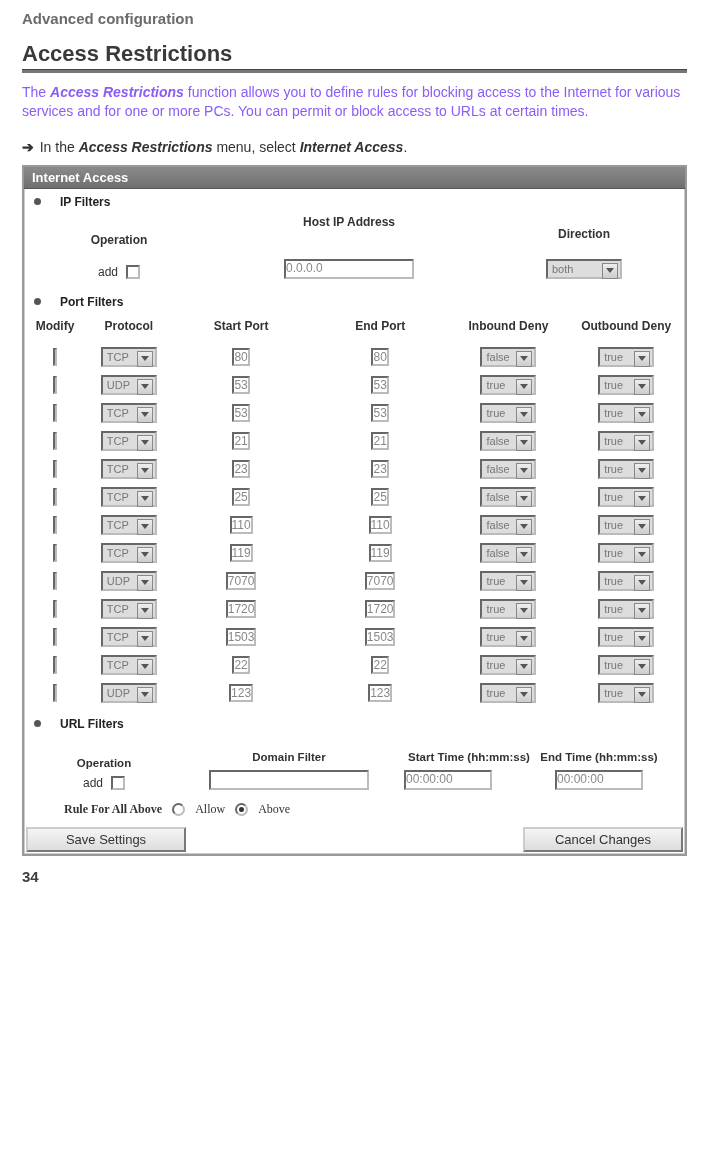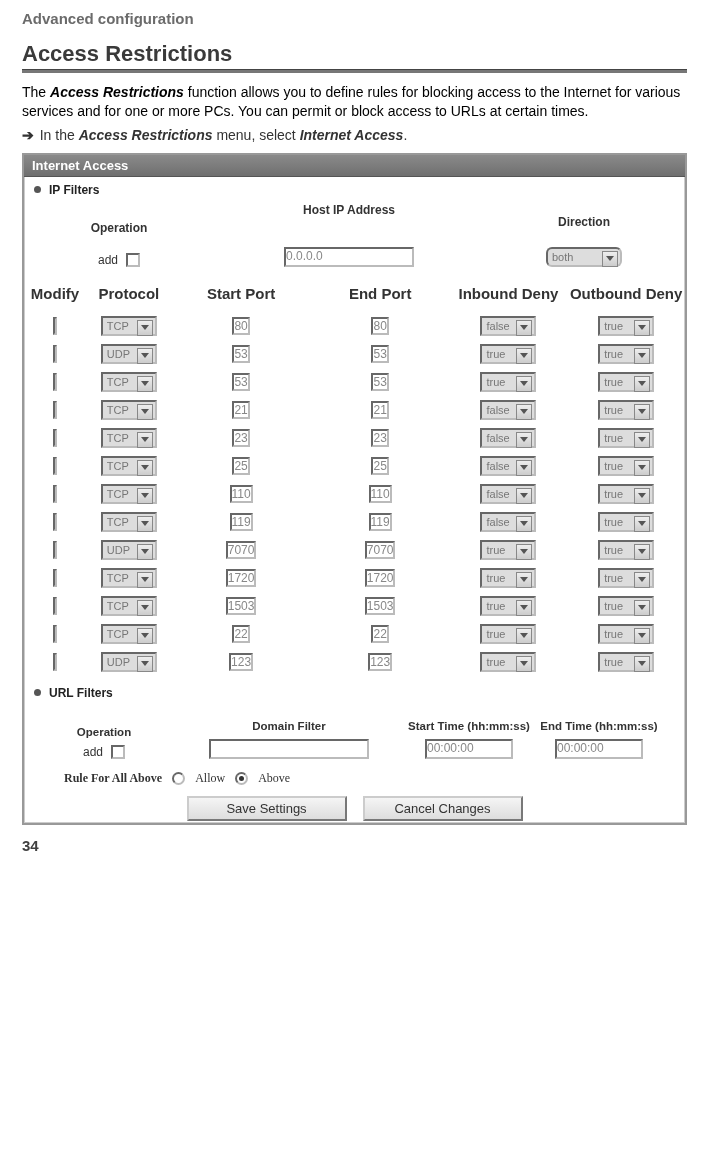--- a/index.html
+++ b/index.html
@@ -27,23 +27,23 @@
     margin-bottom: 2px;
   }
   .divider {
     height: 4px;
     background: #777;
     border-top: 1px solid #444;
     margin-bottom: 10px;
   }
   .body-text {
     font-size: 14px;
-    color: #000000;
+    color: #8b5cf6;
     line-height: 1.35;
-    margin-bottom: 6px;
+    margin-bottom: 18px;
   }
   .body-text b { font-weight: bold; font-style: italic; }
   .step {
     font-size: 14px;
     margin-bottom: 10px;
     display: flex;
   }
   .step .arrow {
     font-size: 14px;
     margin-right: 6px;
@@ -68,21 +68,21 @@
   }
   .subsection {
     padding: 6px 10px 2px 10px;
   }
   .subsection-label {
     font-weight: bold;
     font-size: 12px;
     color: #222;
     display: flex;
     align-items: center;
-    gap: 8px;
+    gap: 19px;
     font-family: Verdana, Arial, sans-serif;
   }
   .bullet {
     width: 7px;
     height: 7px;
     border-radius: 50%;
     background: #555;
     display: inline-block;
   }
   .ip-row {
@@ -115,21 +115,21 @@
   }
   .tinput.sm { width: 88px; }
   .tinput.med { width: 160px; }
   .tsel {
     height: 20px; border: 2px inset #bbb; background: #ddd;
     color: #777; font-size: 11px; padding: 0 14px 0 4px;
     position: relative; display: inline-flex; align-items: center;
     font-family: Verdana, Arial, sans-serif;
     min-width: 56px;
   }
-  .tsel.wide { min-width: 76px; border-radius: 6px; }
+  .tsel.wide { min-width: 76px; }
   .tsel::after {
     content: "";
     position: absolute;
     right: 2px; top: 2px;
     width: 14px; height: 14px;
     background: linear-gradient(#eee,#ccc);
     border: 1px solid #888;
   }
   .tsel::before {
     content: "";
@@ -144,55 +144,55 @@
   table.port-table {
     width: 100%;
     border-collapse: collapse;
     font-family: Verdana, Arial, sans-serif;
     font-size: 12px;
   }
   table.port-table th {
     font-weight: bold;
     text-align: center;
     padding: 8px 2px 10px 2px;
-    font-size: 15px;
+    font-size: 12px;
   }
   table.port-table td {
     text-align: center;
     padding: 4px 2px;
   }
   .url-row {
     display: flex;
     align-items: flex-end;
     padding: 4px 10px 8px 10px;
     font-family: Verdana, Arial, sans-serif;
     font-size: 12px;
     gap: 0;
   }
   .url-col-1 { width: 140px; display:flex; flex-direction:column; align-items:center; }
   .url-col-2 { width: 230px; display:flex; flex-direction:column; align-items:center; }
-  .url-col-3 { width: 130px; display:flex; flex-direction:column; align-items:center; }
+  .url-col-3 { width: 130px; display:flex; flex-direction:column; }
   .url-col-4 { width: 130px; display:flex; flex-direction:column; align-items:center; }
   .col-head-2line { font-weight:bold; font-size:11.5px; text-align:center; margin-bottom:6px; line-height:1.2; }
   .rule-row {
     display: flex; align-items: center; gap: 10px;
     padding: 4px 10px 10px 40px;
     font-family: Liberation Serif, serif;
     font-size: 12px;
   }
   .radio {
     width: 13px; height: 13px; border-radius: 50%;
     border: 2px inset #bbb; background: #fff;
     display: inline-flex; align-items:center; justify-content:center;
   }
   .radio.checked::after {
     content:""; width:5px; height:5px; border-radius:50%; background:#333;
   }
   .btn-row {
-    display: flex; justify-content: center; gap: 16px;
+    display: flex; justify-content: space-between; gap: 16px;
     padding: 0 2px 2px 2px;
   }
   .btn {
     border: 2px outset #ccc;
     background: linear-gradient(#f5f5f5,#ddd);
     font-family: Verdana, Arial, sans-serif;
     font-size: 13px;
     padding: 3px 22px;
     color: #333;
     min-width: 160px;
@@ -245,20 +245,26 @@
       <div class="ip-col ip-col-2">
         <div class="col-head">Host IP Address</div>
         <span class="tinput">0.0.0.0</span>
       </div>
       <div class="ip-col ip-col-3">
         <div class="col-head">Direction</div>
         <span class="tsel wide">both</span>
       </div>
     </div>
 
+    <div class="subsection">
+      <div class="subsection-label">
+        <span class="bullet"></span>
+        <span>Port Filters</span>
+      </div>
+    </div>
 
     <table class="port-table">
       <thead>
         <tr>
           <th style="width:58px">Modify</th>
           <th style="width:80px">Protocol</th>
           <th style="width:130px">Start Port</th>
           <th style="width:130px">End Port</th>
           <th style="width:110px">Inbound Deny</th>
           <th style="width:110px">Outbound Deny</th>

